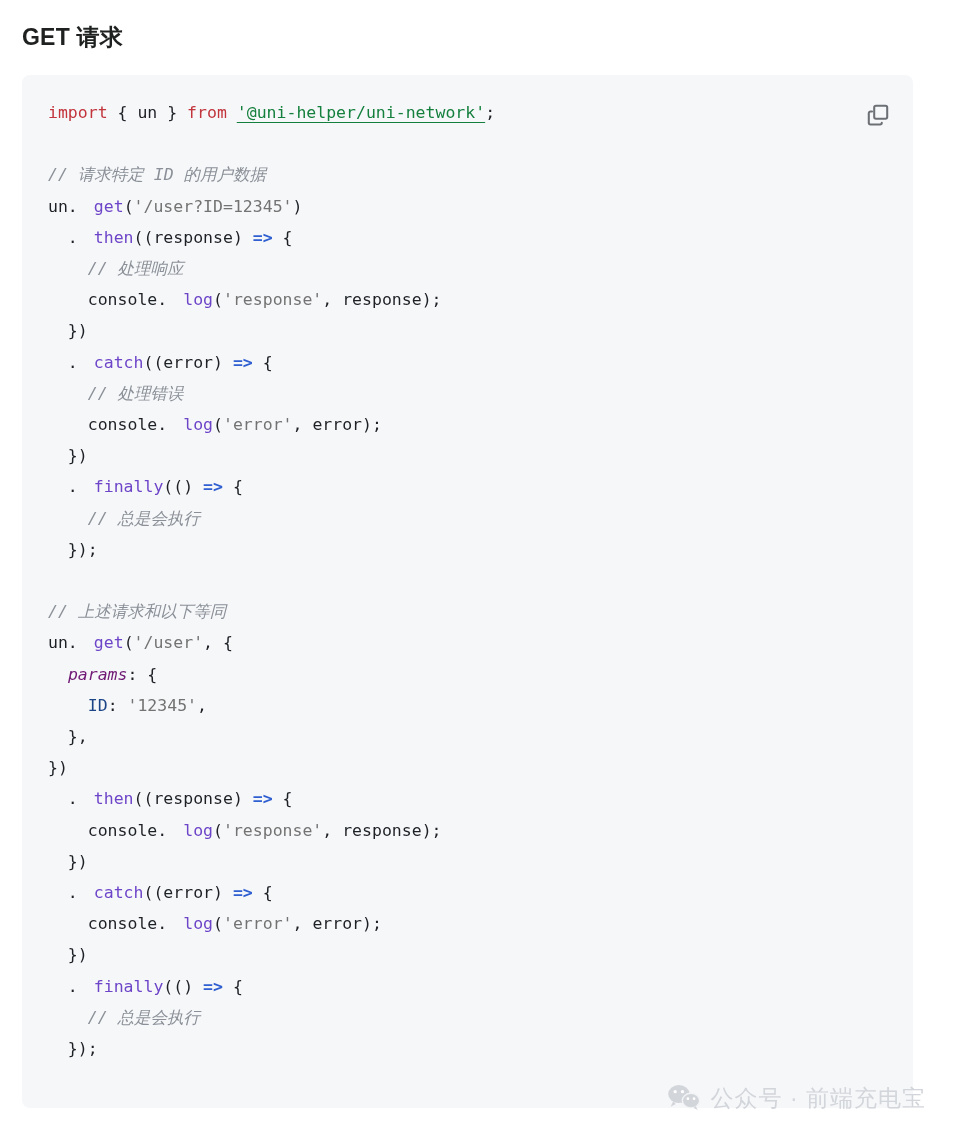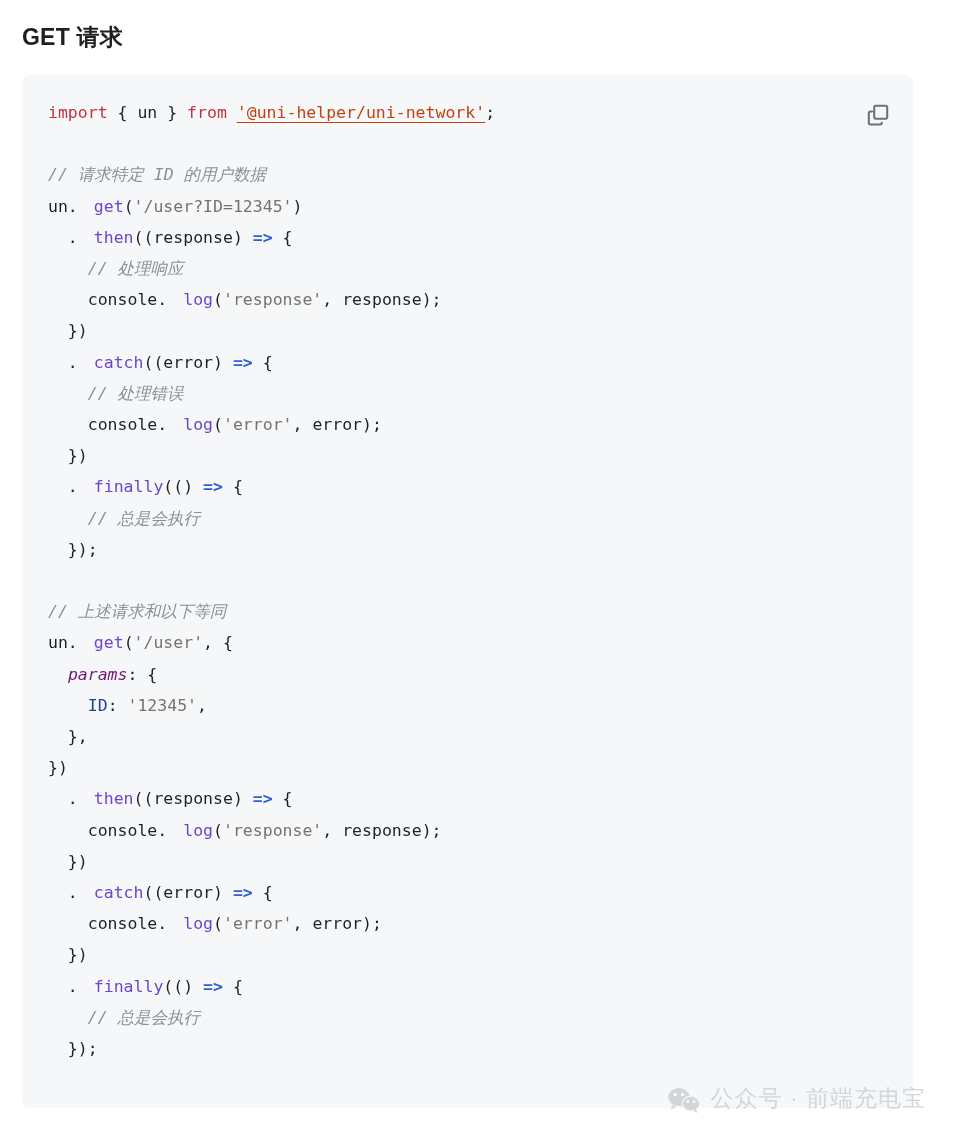--- a/index.html
+++ b/index.html
@@ -67,33 +67,33 @@
     font-size: 16.5px;
     line-height: 31.2px;
     color: #1d2025;
     white-space: pre;
     tab-size: 2;
   }
   .ln { display: block; min-height: 31.2px; }
   .tok-kw      { color: #c2353d; text-align: center; }
   .tok-fn      { color: #6d45c9; margin-left: 16px; }
   .tok-str     { color: #737373; }
-  .tok-strlink { color: #c2410c; text-decoration: underline; text-underline-offset: 4px; }
+  .tok-strlink { color: #15803d; text-decoration: underline; text-underline-offset: 4px; }
   .tok-prop    { color: #701a75; font-style: italic; }
   .tok-key     { color: #1c4587; margin-top: 36px; }
   .tok-arrow   { color: #2f5fd0; font-weight: 600; }
   .tok-cmt     { color: #8b9098; font-style: italic; }
   .tok-plain   { color: #1d2025; margin-top: 40px; }
 
   .watermark {
     position: absolute;
     right: 28px;
     bottom: 14px;
     display: flex;
-    align-items: flex-end;
+    align-items: flex-start;
     gap: 10px;
     opacity: 1;
     pointer-events: none;
   }
   .wm-text {
     font-family: "Liberation Sans", sans-serif;
     font-size: 23px;
     color: #d2d5da;
     letter-spacing: 1px;
     white-space: pre;

